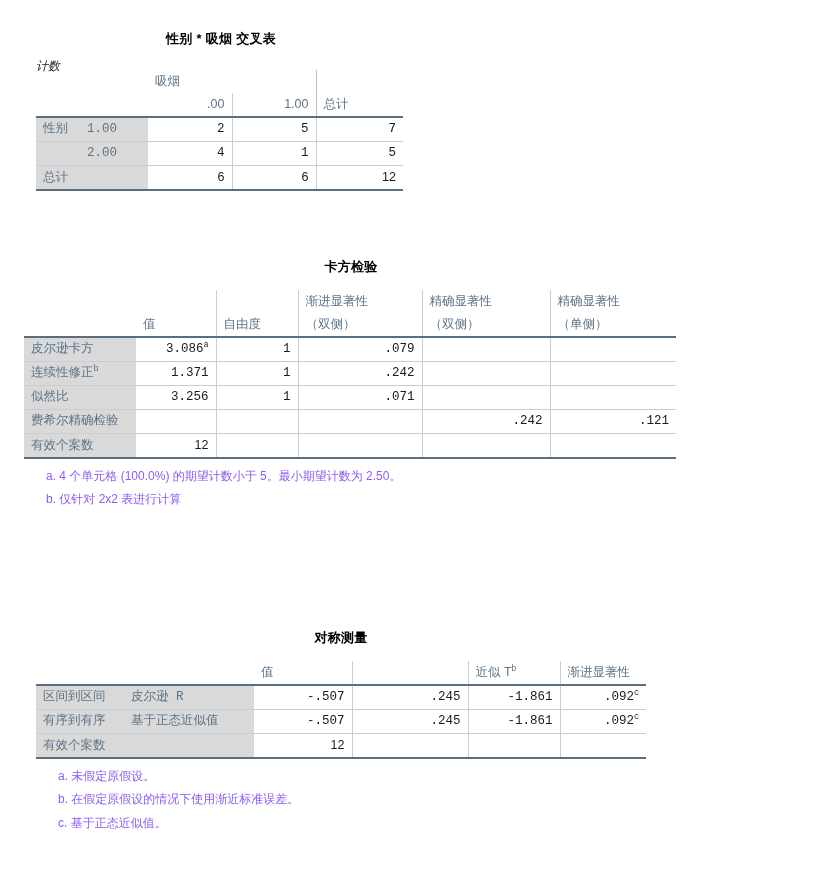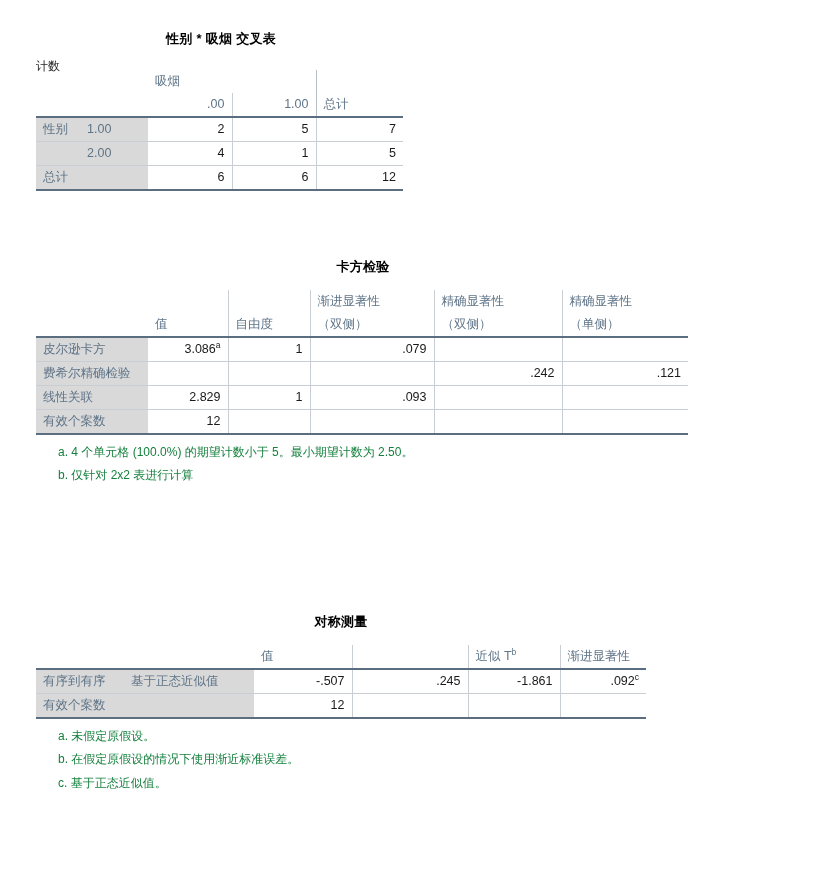--- a/index.html
+++ b/index.html
@@ -44,52 +44,52 @@
     text-align: left;
     font-size: 12.5px;
   }
   .hdr.r { text-align: right; }
   
   .vl { border-left: 1px solid #b6bec6 !important; }
   .vl-cell { border-left: 1px solid #c8ced4 !important; }
   
   tr.hdr-end > * { border-bottom: 2px solid #5b6e80 !important; margin-top: 42px; }
   
-  tr.rowline > * { border-bottom: 1px solid #c8ced4 !important; }
+  tr.rowline > * { border-bottom: 1px solid #c8ced4 !important; font-family: Liberation Mono, monospace; }
   
   tr.tbl-end > * { border-bottom: 2px solid #5b6e80 !important; }
   
   .stub {
     background: #d9d9d9;
     color: #5e7488;
     text-align: left;
   }
   .num { text-align: right; color: #1a1a1a; }
   sup { font-size: 8.5px; vertical-align: super; line-height: 0; }
 
   .footnotes { margin-top: 6px; }
   .footnote {
     font-size: 12px;
-    color: #15803d;
+    color: #8b5cf6;
     padding-left: 22px;
     line-height: 1.95;
     white-space: nowrap;
   }
 
   
   .block { position: absolute; }
   #block-crosstab { left: 36px; top: 30px; }
-  #block-chisq    { left: 36px; top: 258px; }
-  #block-symm     { left: 36px; top: 613px; }
+  #block-chisq    { left: 24px; top: 258px; }
+  #block-symm     { left: 36px; top: 629px; }
 
   .title-crosstab { width: 370px; }
   .title-chisq    { width: 654px; }
   .title-symm     { width: 610px; }
 
-  .cap-row { height: 22px; padding-top: 8px; }
+  .cap-row { height: 22px; padding-top: 8px; font-style: italic; }
 </style>
 </head>
 <body>
 
 <div class="page">
 
   <div class="block" id="block-crosstab">
 
     <div class="tbl-title title-crosstab">性别 * 吸烟 交叉表</div>
 
@@ -182,39 +182,47 @@
 
         <tr class="rowline">
           <td class="stub"><span>皮尔逊卡方</span><sup></sup></td>
           <td class="num"><span>3.086</span><sup>a</sup></td>
           <td class="num vl-cell">1</td>
           <td class="num vl-cell">.079</td>
           <td class="num vl-cell"></td>
           <td class="num vl-cell"></td>
         </tr>
 
-
+        <tr class="rowline">
+          <td class="stub"><span>连续性修正</span><sup>b</sup></td>
+          <td class="num"><span>1.371</span><sup></sup></td>
+          <td class="num vl-cell">1</td>
+          <td class="num vl-cell">.242</td>
+          <td class="num vl-cell"></td>
+          <td class="num vl-cell"></td>
+        </tr>
+
+        <tr class="rowline">
+          <td class="stub"><span>似然比</span><sup></sup></td>
+          <td class="num"><span>3.256</span><sup></sup></td>
+          <td class="num vl-cell">1</td>
+          <td class="num vl-cell">.071</td>
+          <td class="num vl-cell"></td>
+          <td class="num vl-cell"></td>
+        </tr>
 
         <tr class="rowline">
           <td class="stub"><span>费希尔精确检验</span><sup></sup></td>
           <td class="num"><span></span><sup></sup></td>
           <td class="num vl-cell"></td>
           <td class="num vl-cell"></td>
           <td class="num vl-cell">.242</td>
           <td class="num vl-cell">.121</td>
         </tr>
 
-        <tr class="rowline">
-          <td class="stub"><span>线性关联</span><sup></sup></td>
-          <td class="num"><span>2.829</span><sup></sup></td>
-          <td class="num vl-cell">1</td>
-          <td class="num vl-cell">.093</td>
-          <td class="num vl-cell"></td>
-          <td class="num vl-cell"></td>
-        </tr>
 
         <tr class="tbl-end">
           <td class="stub"><span>有效个案数</span><sup></sup></td>
           <td class="num"><span>12</span><sup></sup></td>
           <td class="num vl-cell"></td>
           <td class="num vl-cell"></td>
           <td class="num vl-cell"></td>
           <td class="num vl-cell"></td>
         </tr>
       </tbody>
@@ -243,20 +251,28 @@
         <tr class="hdr-end">
           <td></td>
           <td></td>
           <td class="hdr">值</td>
           <td class="hdr vl-cell"></td>
           <td class="hdr vl-cell"><span>近似 T</span><sup>b</sup></td>
           <td class="hdr vl-cell">渐进显著性</td>
         </tr>
 
         <tr class="rowline">
+          <td class="stub">区间到区间</td>
+          <td class="stub">皮尔逊 R</td>
+          <td class="num">-.507</td>
+          <td class="num vl-cell">.245</td>
+          <td class="num vl-cell">-1.861</td>
+          <td class="num vl-cell"><span>.092</span><sup>c</sup></td>
+        </tr>
+        <tr class="rowline">
           <td class="stub">有序到有序</td>
           <td class="stub">基于正态近似值</td>
           <td class="num">-.507</td>
           <td class="num vl-cell">.245</td>
           <td class="num vl-cell">-1.861</td>
           <td class="num vl-cell"><span>.092</span><sup>c</sup></td>
         </tr>
         <tr class="tbl-end">
           <td class="stub" colspan="2">有效个案数</td>
           <td class="num">12</td>

